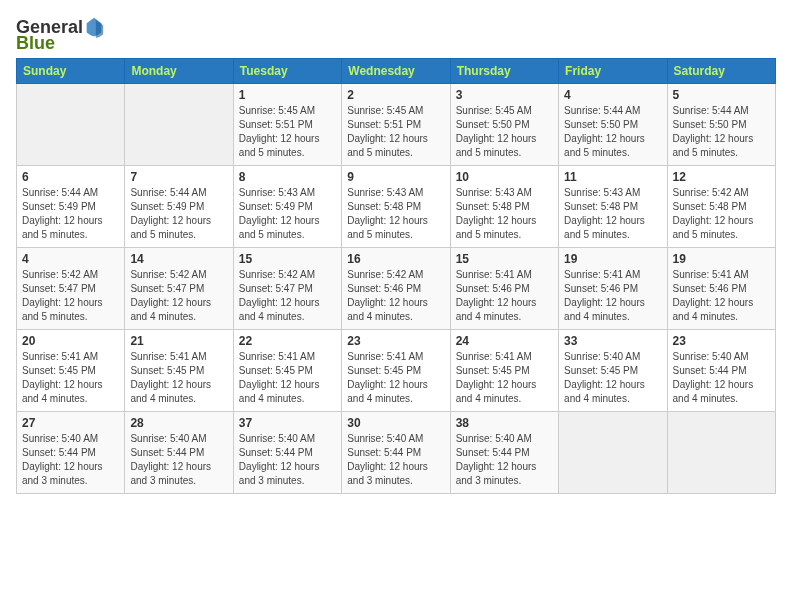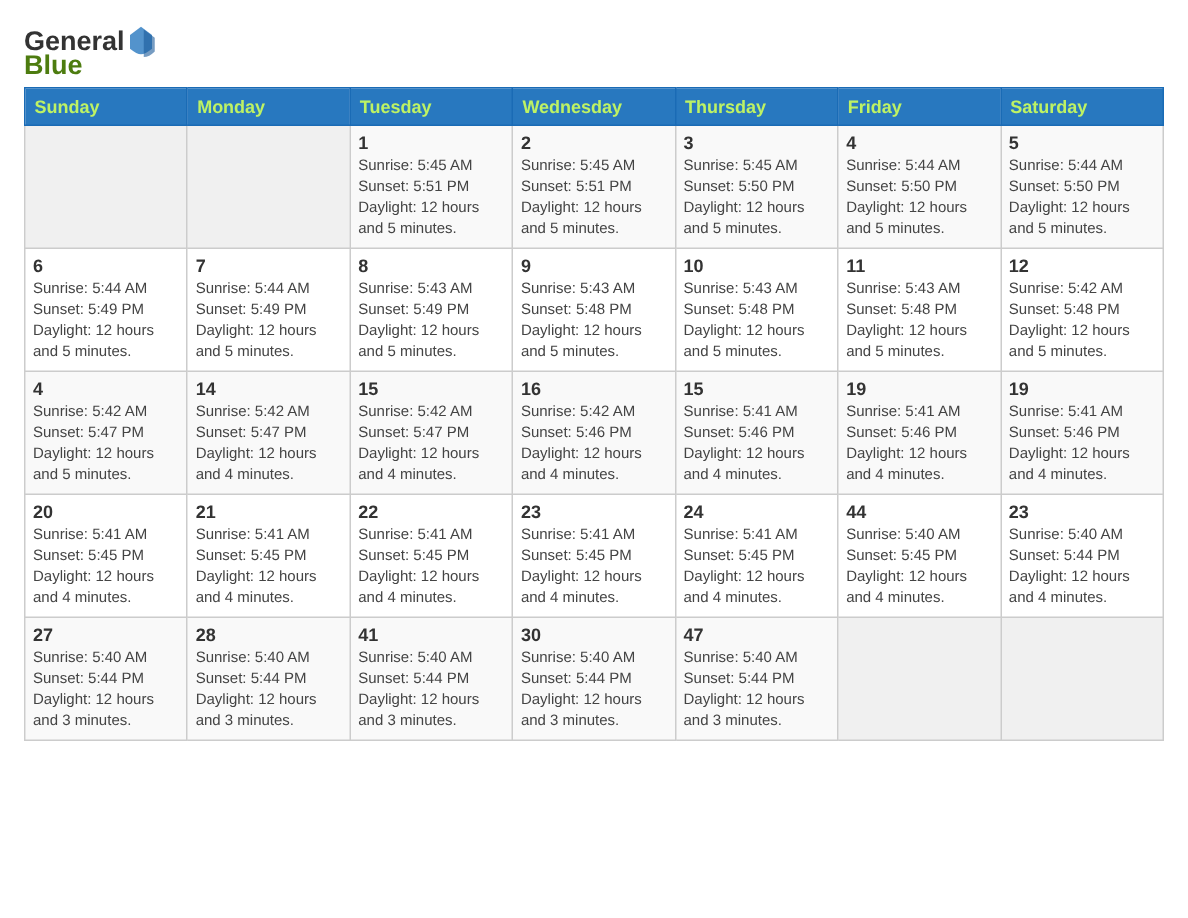--- a/index.html
+++ b/index.html
@@ -222,46 +222,46 @@
         </td>
         <td>
           <span class="day-number">23</span>
           <div class="day-info">Sunrise: 5:41 AM<br>Sunset: 5:45 PM<br>Daylight: 12 hours and 4 minutes.</div>
         </td>
         <td>
           <span class="day-number">24</span>
           <div class="day-info">Sunrise: 5:41 AM<br>Sunset: 5:45 PM<br>Daylight: 12 hours and 4 minutes.</div>
         </td>
         <td>
-          <span class="day-number">44</span>
+          <span class="day-number">33</span>
           <div class="day-info">Sunrise: 5:40 AM<br>Sunset: 5:45 PM<br>Daylight: 12 hours and 4 minutes.</div>
         </td>
         <td>
           <span class="day-number">23</span>
           <div class="day-info">Sunrise: 5:40 AM<br>Sunset: 5:44 PM<br>Daylight: 12 hours and 4 minutes.</div>
         </td>
       </tr>
       <tr>
         <td>
           <span class="day-number">27</span>
           <div class="day-info">Sunrise: 5:40 AM<br>Sunset: 5:44 PM<br>Daylight: 12 hours and 3 minutes.</div>
         </td>
         <td>
           <span class="day-number">28</span>
           <div class="day-info">Sunrise: 5:40 AM<br>Sunset: 5:44 PM<br>Daylight: 12 hours and 3 minutes.</div>
         </td>
         <td>
-          <span class="day-number">41</span>
+          <span class="day-number">37</span>
           <div class="day-info">Sunrise: 5:40 AM<br>Sunset: 5:44 PM<br>Daylight: 12 hours and 3 minutes.</div>
         </td>
         <td>
           <span class="day-number">30</span>
           <div class="day-info">Sunrise: 5:40 AM<br>Sunset: 5:44 PM<br>Daylight: 12 hours and 3 minutes.</div>
         </td>
         <td>
-          <span class="day-number">47</span>
+          <span class="day-number">38</span>
           <div class="day-info">Sunrise: 5:40 AM<br>Sunset: 5:44 PM<br>Daylight: 12 hours and 3 minutes.</div>
         </td>
         <td class="empty-cell"></td>
         <td class="empty-cell"></td>
       </tr>
     </tbody>
 </table>
 
 </body></html>

